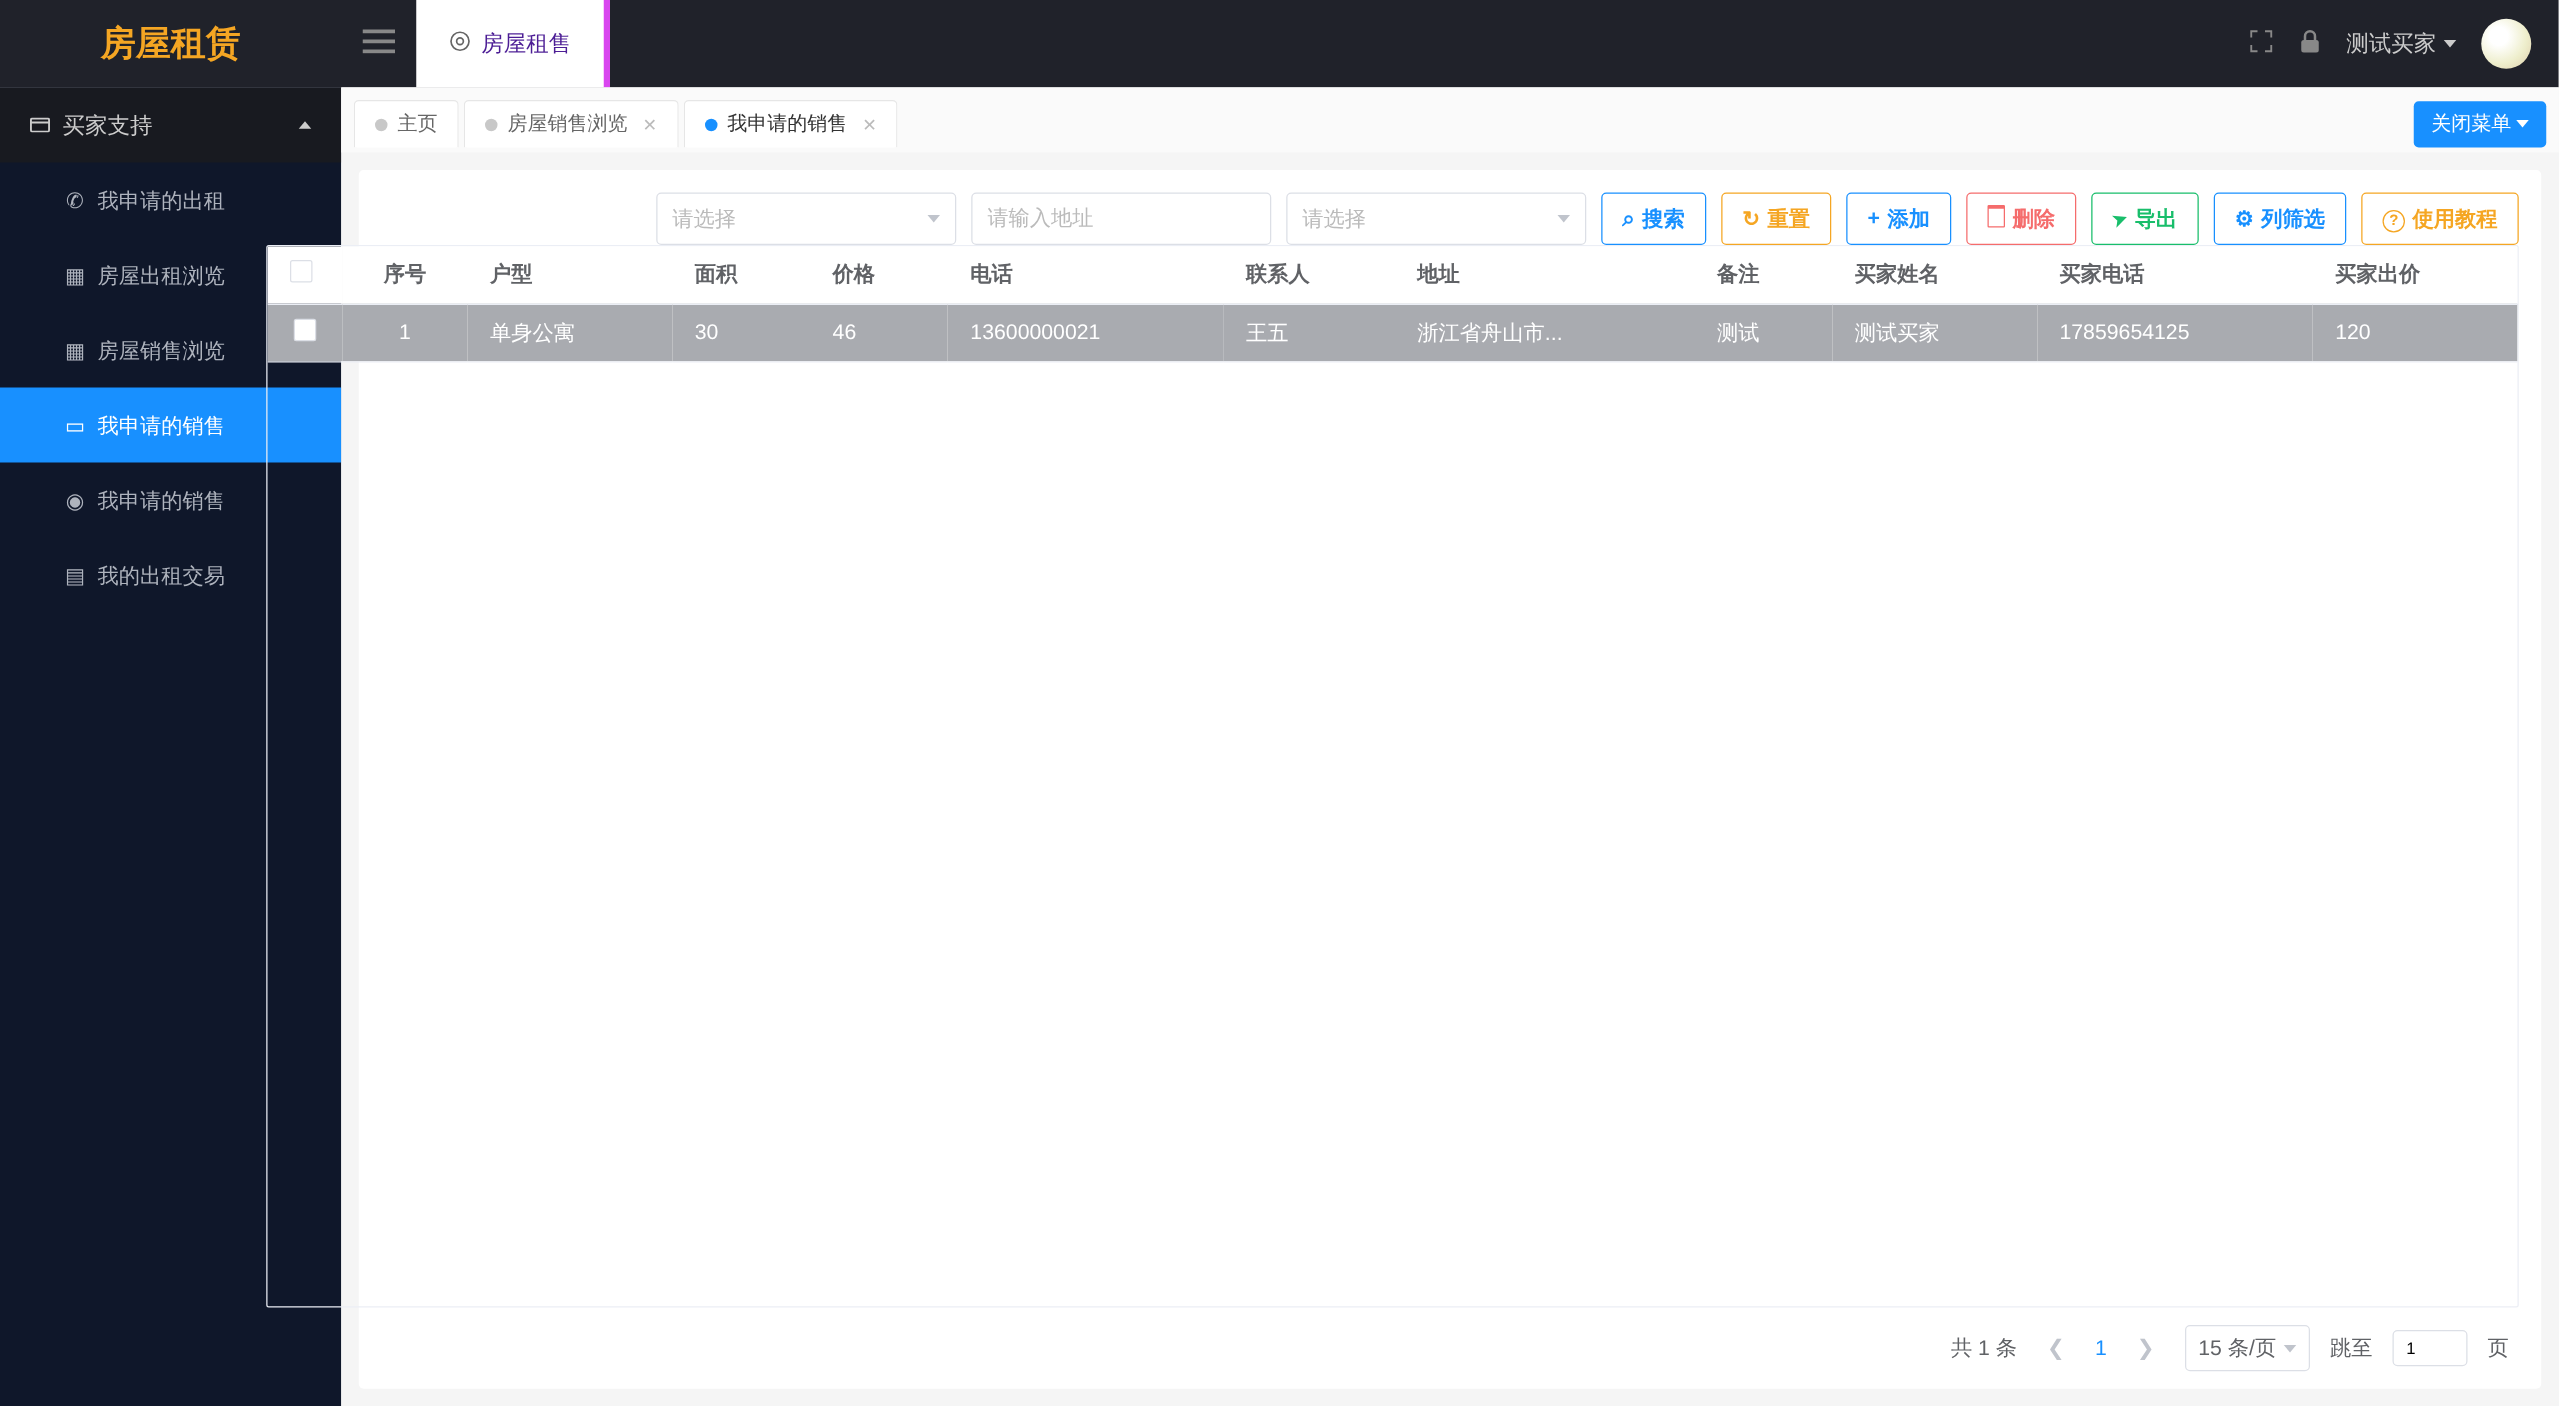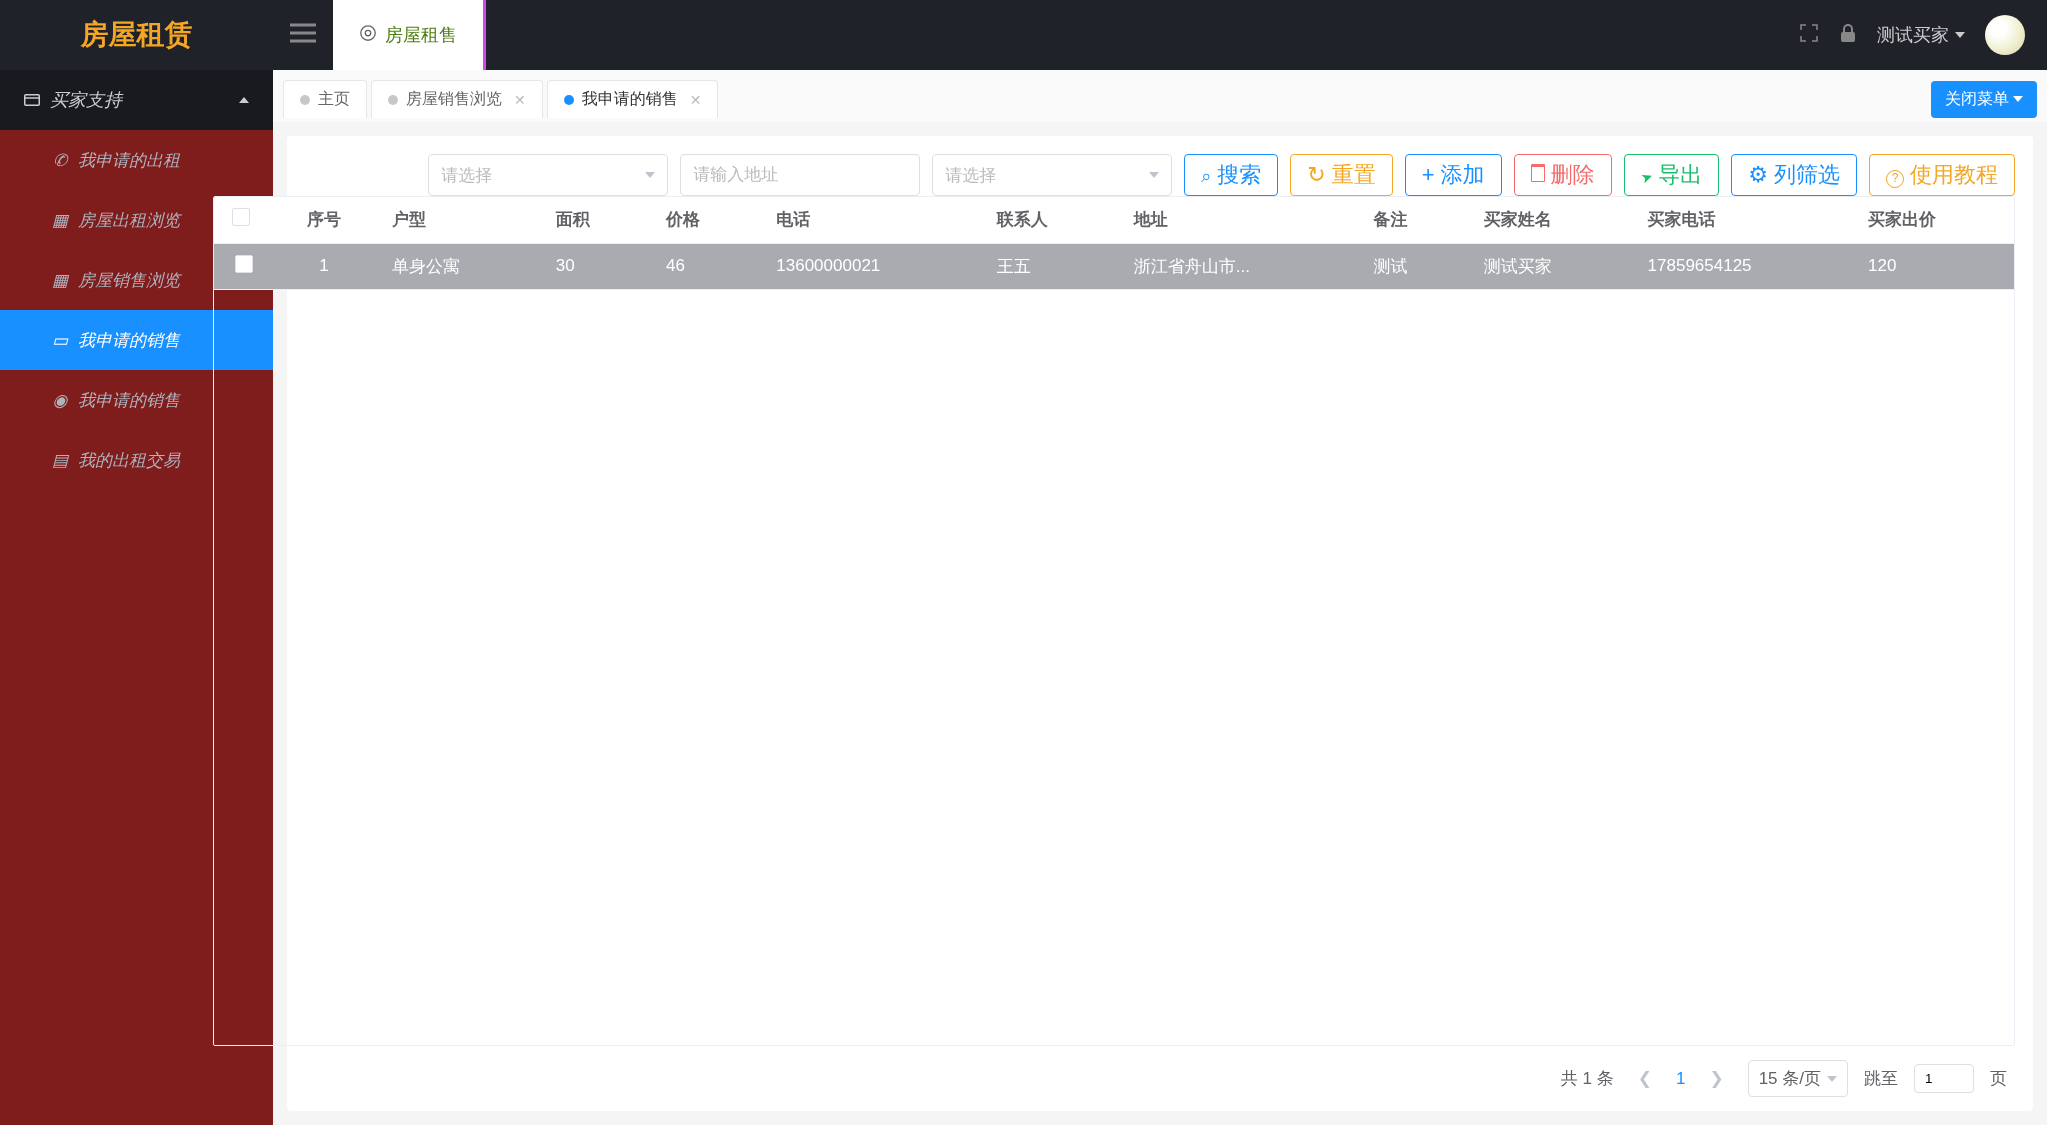--- a/index.html
+++ b/index.html
@@ -4,29 +4,29 @@
 <style>
 * { margin:0; padding:0; box-sizing:border-box; font-family:"Microsoft YaHei","PingFang SC",sans-serif; }
 body { background:#f5f5f5; width:2047px; height:1125px; overflow:hidden; }
 
 
 .header { display:flex; height:70px; background:#20222a; color:#ccc; align-items:center; }
 .logo { width:273px; text-align:center; font-size:28px; font-weight:bold; color:#f5a623; }
 .hamburger { width:60px; text-align:center; cursor:pointer; }
 .hamburger svg { stroke:#888; }
 .top-tabs { display:flex; height:70px; }
-.top-tab { display:flex; align-items:center; padding:0 26px; background:#fff; color:#4d7c0f; font-size:18px; cursor:pointer; gap:8px; border-right:3px solid #d946ef; }
+.top-tab { display:flex; align-items:center; padding:0 26px; background:#fff; color:#4c1d95; font-size:18px; cursor:pointer; gap:8px; border-right:5px solid #d946ef; }
 .top-tab svg { width:18px; height:18px; }
 .header-right { margin-left:auto; display:flex; align-items:center; gap:20px; padding-right:22px; }
 .header-right .ico { cursor:pointer; color:#888; }
 .user-drop { color:#ccc; cursor:pointer; display:flex; align-items:center; gap:6px; font-size:18px; }
 .avatar { width:40px; height:40px; border-radius:50%; background:radial-gradient(circle at 35% 35%,#fff 20%,#eec 60%,#dca 100%); cursor:pointer; }
 
 
-.sidebar { position:absolute; top:70px; left:0; width:273px; bottom:0; background:#7f1d1d; color:#ccc;font-style:italic; }
+.sidebar { position:absolute; top:70px; left:0; width:273px; bottom:0; background:#0f172a; color:#ccc; }
 .side-group { display:flex; align-items:center; height:60px; padding:0 24px; background:#181a20; cursor:pointer; font-size:18px; }
 .side-group .chev { margin-left:auto; }
 .side-item { display:flex; align-items:center; height:60px; padding:0 24px 0 52px; font-size:17px; color:#aeb3bd; cursor:pointer; gap:10px; }
 .side-item.active { background:#1890ff; color:#fff; }
 .side-ico { width:16px; height:16px; display:inline-flex; align-items:center; justify-content:center; }
 
 
 .workspace { position:absolute; top:70px; left:273px; right:0; bottom:0; display:flex; flex-direction:column; background:#f5f5f5; }
 .tabstrip { display:flex; align-items:center; background:#fafafa; padding:6px 10px 0 10px; height:52px; }
 .ws-tab { display:flex; align-items:center; gap:8px; background:#fff; border:1px solid #e6e6e6; border-bottom:none; border-radius:4px 4px 0 0; padding:8px 16px; margin-right:4px; cursor:pointer; font-size:16px; color:#666; }
@@ -37,21 +37,21 @@
 .close-menu { margin-left:auto; background:#1890ff; color:#fff; border:none; padding:8px 14px; border-radius:4px; cursor:pointer; font-size:16px; display:flex; align-items:center; gap:4px; }
 
 
 .card { margin:14px; background:#fff; border-radius:4px; flex:1; display:flex; flex-direction:column; padding:18px 18px 10px 18px; min-height:0;align-items:flex-end; }
 .toolbar { display:flex; gap:12px; align-items:center; }
 .sel,.inp { height:42px; border:1px solid #dcdfe6; border-radius:4px; padding:0 12px; font-size:17px; color:#bbb; background:#fff; display:flex; align-items:center; justify-content:space-between; cursor:pointer; }
 .sel { width:240px; }
 .inp { width:240px; color:#333; }
 .inp input { border:none; outline:none; width:100%; font-size:17px; }
 .inp input::placeholder { color:#bbb; }
-.btn { height:42px; padding:0 16px; border-radius:4px; border:1px solid; background:#fff; cursor:pointer; font-size:22px; display:inline-flex; align-items:center; gap:6px; }
+.btn { height:42px; padding:0 16px; border-radius:4px; border:1px solid; background:#fff; cursor:pointer; font-size:17px; display:inline-flex; align-items:center; gap:6px;font-weight:bold; }
 .btn.blue { border-color:#1890ff; color:#1890ff; }
 .btn.orange { border-color:#f5a623; color:#f5a623; }
 .btn.red { border-color:#f56c6c; color:#f56c6c; }
 .btn.green { border-color:#19be6b; color:#19be6b; }
 .toolbar-right { margin-left:auto; display:flex; gap:12px; }
 
 
 .table-wrap { flex:1; border:1px solid #ebeef5; border-radius:2px; overflow:hidden; display:flex; flex-direction:column; min-height:0; }
 .table-scroll { overflow-x:auto; overflow-y:hidden; flex:1; }
 table { border-collapse:collapse; width:1800px; }

